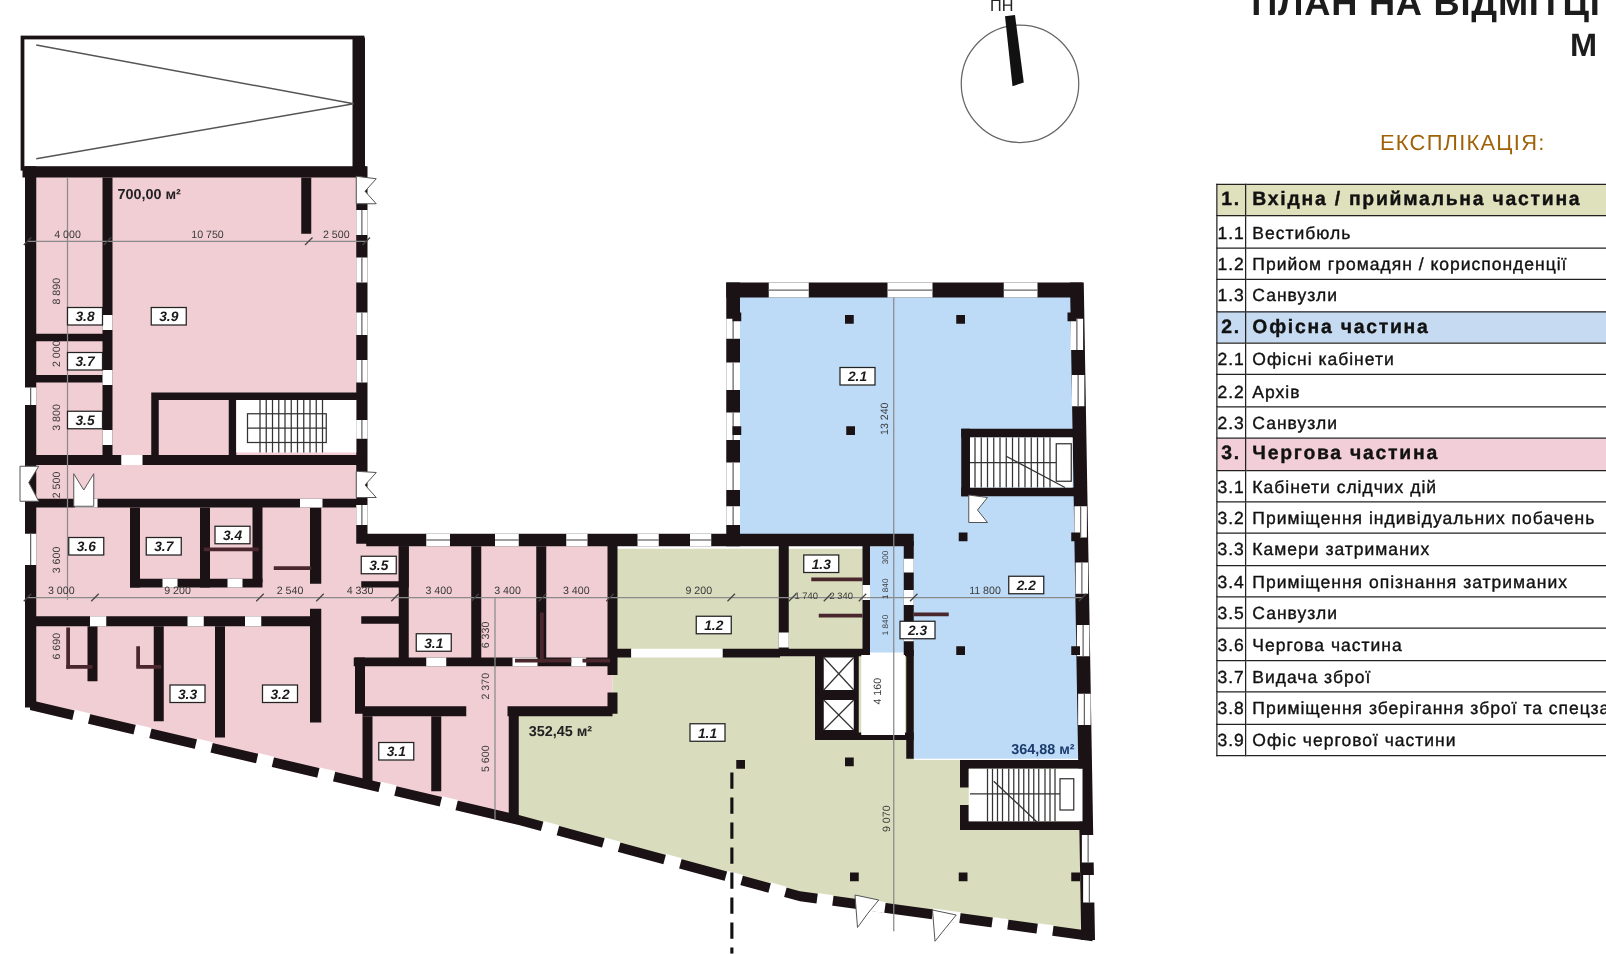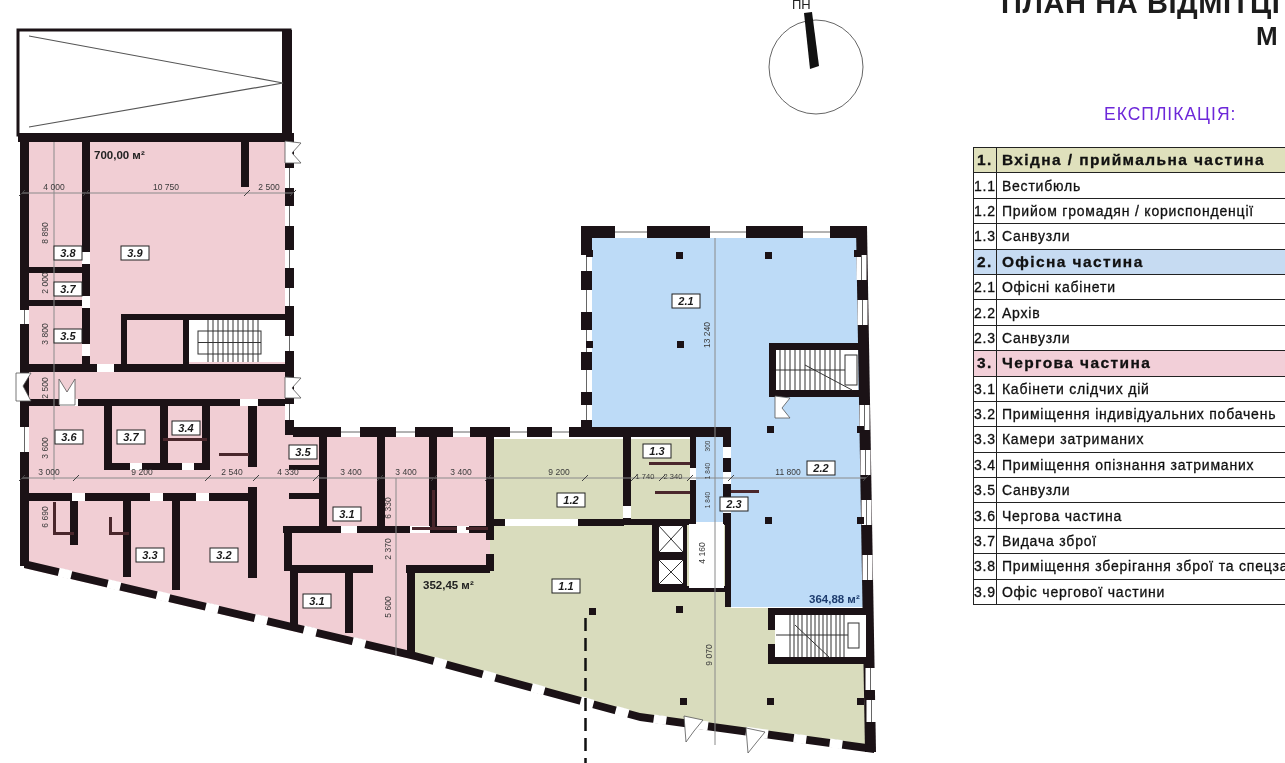--- a/index.html
+++ b/index.html
@@ -1,21 +1,21 @@
 <!DOCTYPE html>
 <html><head>
 <meta charset="utf-8">
 <style>
   html,body{margin:0;padding:0;}
   body{width:1285px;height:763px;overflow:hidden;position:relative;background:#fff;
        font-family:"Liberation Sans", sans-serif;}
   #plan{position:absolute;left:0;top:0;}
   .title1{position:absolute;left:1001px;top:-13px;font-size:29px;font-weight:bold;color:#1c1c1c;white-space:nowrap;letter-spacing:0.6px;}
   .title2{position:absolute;left:1256px;top:21px;font-size:26px;font-weight:bold;color:#1c1c1c;}
-  .expl{position:absolute;left:1104px;top:104px;font-size:17.5px;color:#6d28d9;letter-spacing:1px;}
+  .expl{position:absolute;left:1104px;top:104px;font-size:17.5px;color:#a16207;letter-spacing:1px;}
   table.leg{position:absolute;left:973px;top:147px;border-collapse:collapse;table-layout:fixed;}
   table.leg td{border:1px solid #222;font-size:14px;letter-spacing:0.8px;color:#111;height:24.4px;padding:0;-webkit-text-stroke:0.3px #111;
       white-space:nowrap;overflow:visible;vertical-align:middle;}
   table.leg td.n{width:24px;text-align:center;}
   table.leg td.t{width:330px;padding-left:5px;}
   tr.h1 td{background:#dfe0bc;font-weight:bold;font-size:15.5px;letter-spacing:1.4px;}
   tr.h2 td{background:#c6dbf2;font-weight:bold;font-size:15.5px;letter-spacing:1.4px;}
   tr.h3 td{background:#f2cfd8;font-weight:bold;font-size:15.5px;letter-spacing:1.4px;}
 </style>
 </head>

